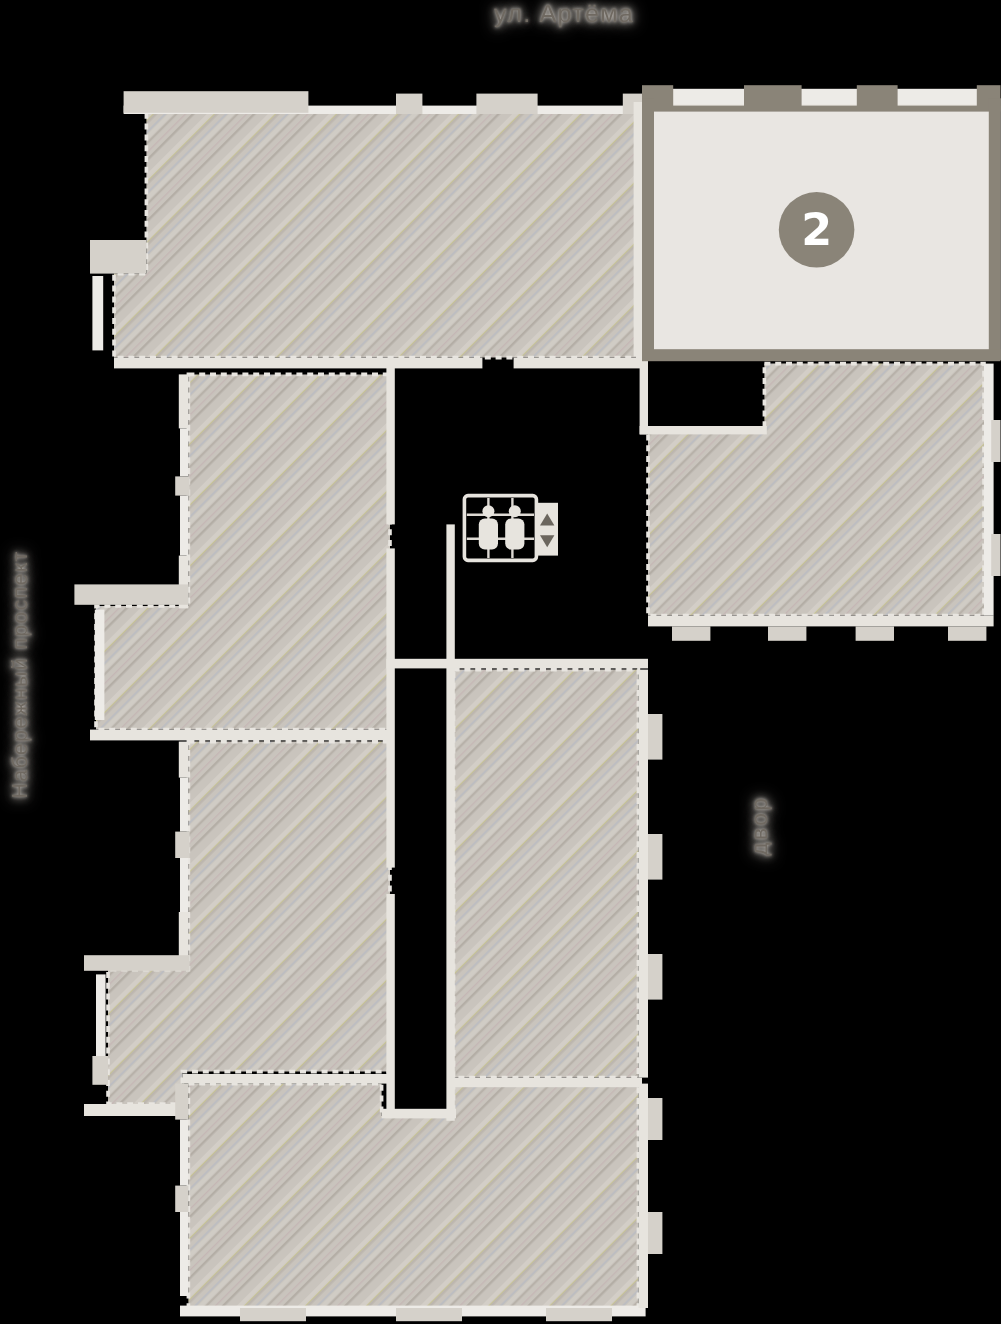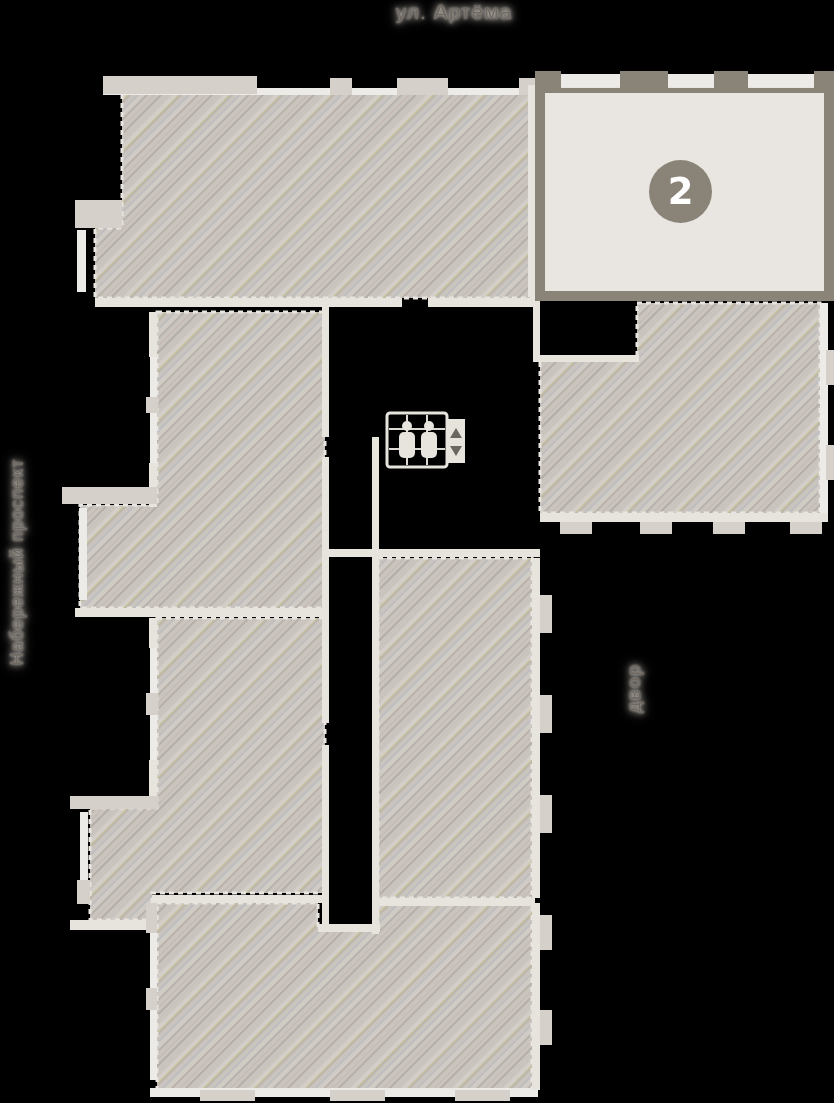--- a/index.html
+++ b/index.html
@@ -21,21 +21,21 @@
   }
   .stage svg{position:absolute;left:0;top:0;}
   .label{
     position:absolute;
     color:var(--label-text);
     text-shadow:0 0 3px var(--label-halo),0 0 7px var(--label-halo),0 0 12px var(--label-halo);
     white-space:nowrap;
     user-select:none;
   }
   .label-top{
-    left:374px;top:0;width:160px;text-align:center;
+    left:390px;top:0;width:160px;text-align:center;
     font-size:21px;letter-spacing:1px;
   }
   .label-left{
     left:17px;top:562px;
     transform:translate(-50%,-50%) rotate(-90deg);
     font-size:18px;letter-spacing:1px;
   }
   .label-yard{
     left:634px;top:688px;
     transform:translate(-50%,-50%) rotate(-90deg);

